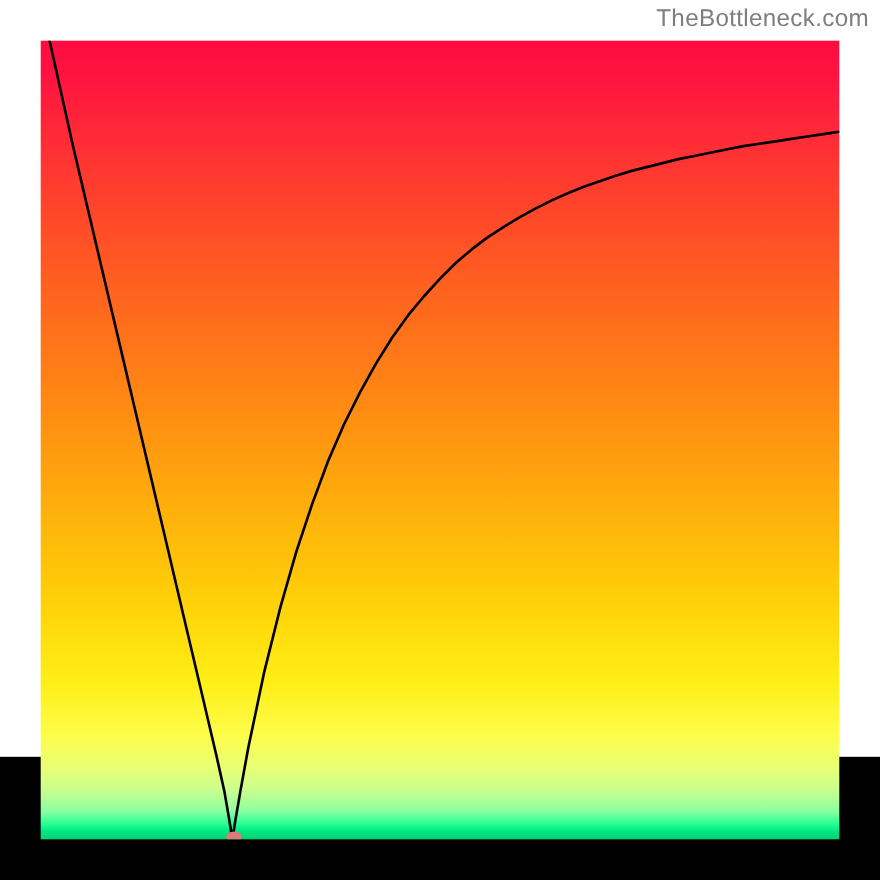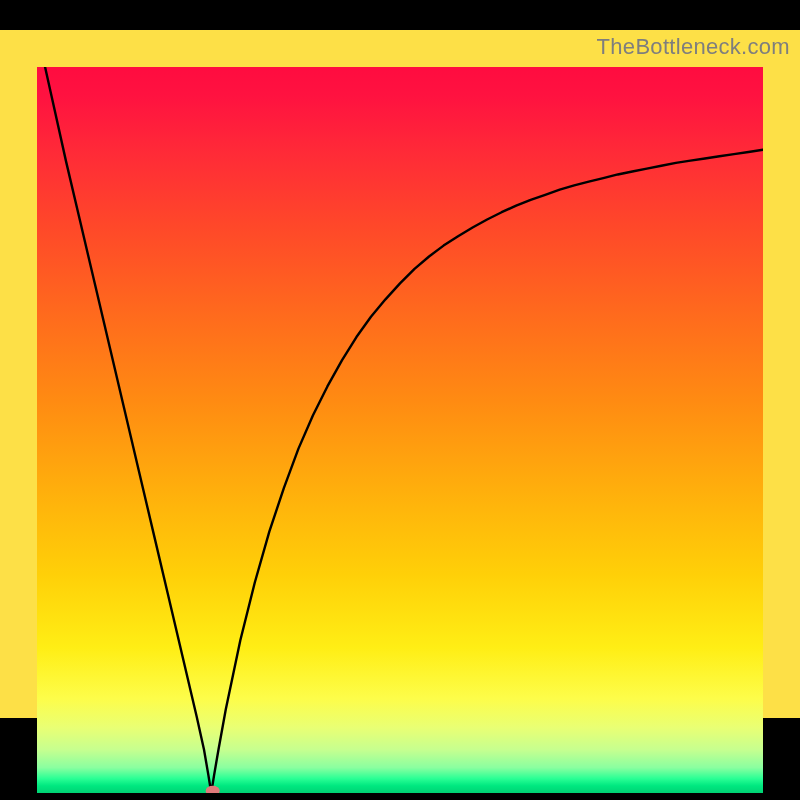--- a/index.html
+++ b/index.html
@@ -8,22 +8,21 @@
     width: 800px;
     height: 800px;
     overflow: hidden;
     background: #000;
     font-family: Arial, Helvetica, sans-serif;
   }
   .frame {
     position: relative;
     width: 800px;
     height: 688px;
-    background: #fde047;
-    margin-top: 30px;
+    background: #ffffff;
   }
   .plot-area {
     position: absolute;
     left: 37px;
     top: 37px;
     width: 726px;
     height: 726px;
     
     background: linear-gradient(
       to bottom,

